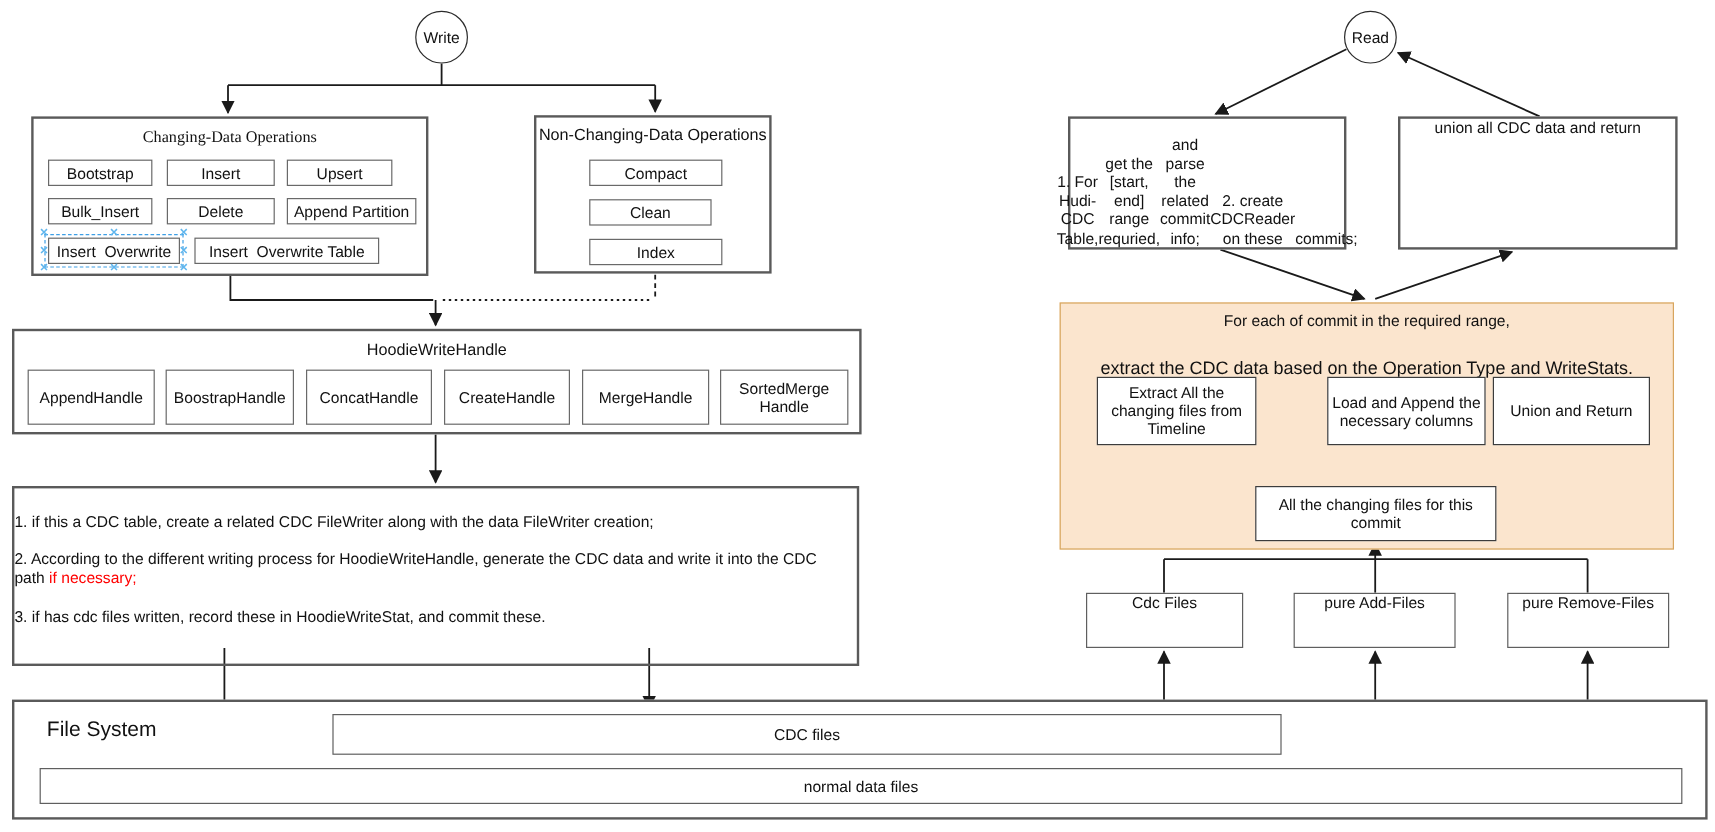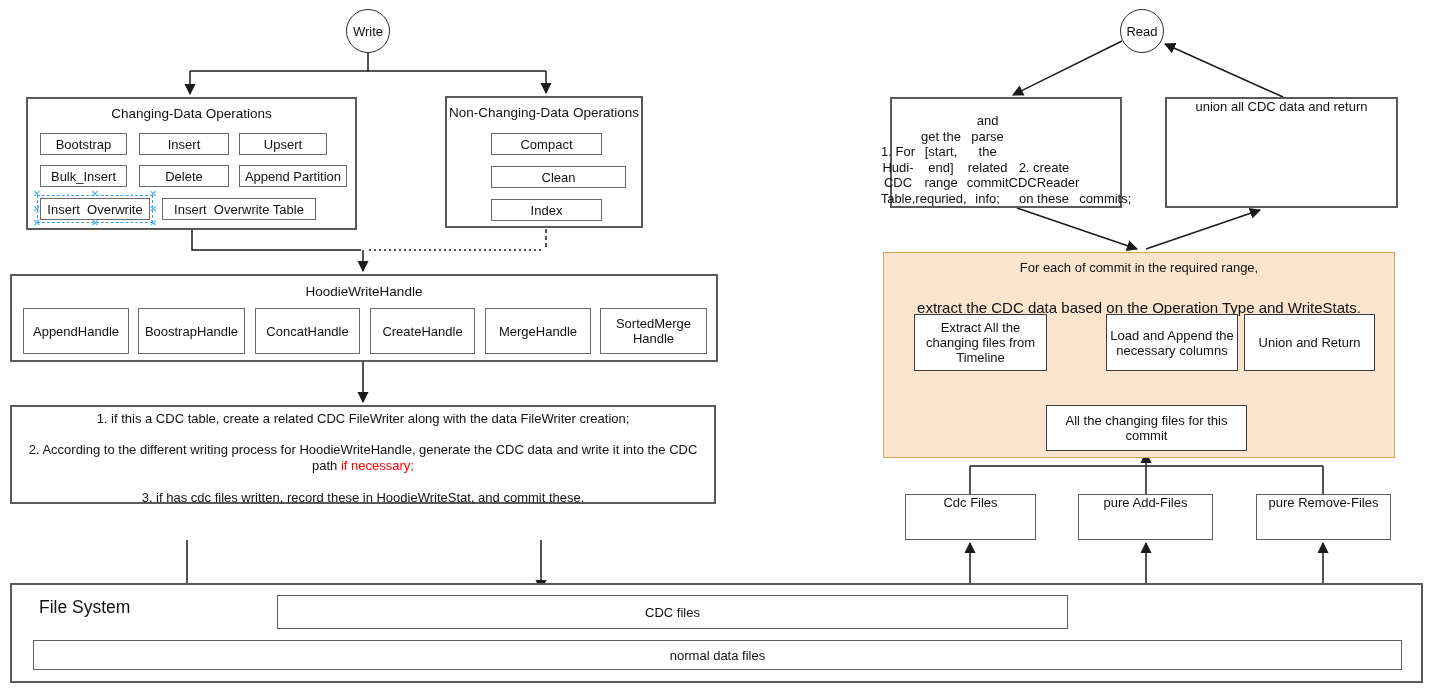--- a/index.html
+++ b/index.html
@@ -12,22 +12,22 @@
   .btn{position:absolute;box-sizing:border-box;border:1.6px solid #696969;background:#fff;
        display:flex;align-items:center;justify-content:center;font-size:13px;white-space:pre;}
   .grouptitle{position:absolute;left:0;right:0;text-align:center;font-size:13.5px;}
   .centertxt{display:flex;align-items:flex-start;justify-content:center;text-align:center;font-size:13px;}
   .multiline{display:flex;flex-direction:row;align-items:flex-end;justify-content:center;text-align:center;font-size:13px;line-height:15.5px;}
   .orange{background:#FBE5CE;border:1.6px solid #D8A55E;}
   .obox{position:absolute;box-sizing:border-box;background:#fff;border:1.5px solid #3c3c3c;
         display:flex;flex-direction:column;align-items:center;justify-content:center;text-align:center;font-size:13px;line-height:15px;}
   .fbar{position:absolute;box-sizing:border-box;border:1.6px solid #5f5f5f;background:#fff;
         display:flex;align-items:center;justify-content:center;font-size:13px;}
-  .steps{position:absolute;left:10px;top:405px;width:706px;height:99px;box-sizing:border-box;
-         border:2px solid #5a5a5a;text-align:center;font-size:13px;line-height:16px;padding-top:0;}
+  .steps{position:absolute;left:10px;top:405px;width:706px;height:150px;box-sizing:border-box;
+         border:2px solid #5a5a5a;text-align:left;font-size:13px;line-height:16px;padding-top:16px;}
   .sline1{margin-top:4px;} .sline2a{margin-top:15px;} .sline2b{margin-top:0;} .sline3{margin-top:16px;}
   .red{color:#FF0000;}
   .fs-label{position:absolute;left:27px;top:12px;font-size:17.5px;}
   .sel-box{position:absolute;inset:-4px;border:1.3px dashed #3E9FE5;pointer-events:none;}
   .hnd{position:absolute;font-size:9px;line-height:9px;color:#5FB6EE;font-weight:bold;}
   .h-tl{left:-8px;top:-9px;} .h-tm{left:50%;top:-9px;transform:translateX(-50%);} .h-tr{right:-8px;top:-9px;}
   .h-ml{left:-8px;top:50%;transform:translateY(-50%);} .h-mr{right:-8px;top:50%;transform:translateY(-50%);}
   .h-bl{left:-8px;bottom:-9px;} .h-bm{left:50%;bottom:-9px;transform:translateX(-50%);} .h-br{right:-8px;bottom:-9px;}
 </style>
 </head>
@@ -66,21 +66,21 @@
     <path d="M970,593 L970,543" marker-end="url(#arr)"></path>
     <path d="M1146,637 L1146,543" marker-end="url(#arr)"></path>
     <path d="M1323,637 L1323,543" marker-end="url(#arr)"></path>
   </svg>
 
   <div class="node circle" style="left:346px;top:9px;width:44px;height:44px;">
     <span>Write</span>
   </div>
 
   <div class="node container" style="left:26px;top:97px;width:331px;height:133px;">
-    <div class="grouptitle" style="top:7px;">Changing-Data Operations</div>
+    <div class="grouptitle" style="top:7px;font-family:Liberation Serif, serif;">Changing-Data Operations</div>
     <div class="btn" style="left:12px;top:34px;width:87px;height:22px;">Bootstrap</div>
     <div class="btn" style="left:111px;top:34px;width:90px;height:22px;">Insert</div>
     <div class="btn" style="left:211px;top:34px;width:88px;height:22px;">Upsert</div>
     <div class="btn" style="left:12px;top:66px;width:87px;height:22px;">Bulk_Insert</div>
     <div class="btn" style="left:111px;top:66px;width:90px;height:22px;">Delete</div>
     <div class="btn" style="left:211px;top:66px;width:108px;height:22px;">Append Partition</div>
     <div class="btn" style="left:12px;top:99px;width:110px;height:22px;">
       <span>Insert  Overwrite</span>
       <span class="sel-box"></span>
       <span class="hnd h-tl">✕</span>
@@ -91,21 +91,21 @@
       <span class="hnd h-bl">✕</span>
       <span class="hnd h-bm">✕</span>
       <span class="hnd h-br">✕</span>
     </div>
     <div class="btn" style="left:134px;top:99px;width:154px;height:22px;">Insert  Overwrite Table</div>
   </div>
 
   <div class="node container" style="left:445px;top:96px;width:198px;height:132px;">
     <div class="grouptitle" style="top:7px;">Non-Changing-Data Operations</div>
     <div class="btn" style="left:44px;top:35px;width:111px;height:22px;">Compact</div>
-    <div class="btn" style="left:44px;top:68px;width:135px;height:22px;">Clean</div>
+    <div class="btn" style="left:44px;top:68px;width:102px;height:22px;">Clean</div>
     <div class="btn" style="left:44px;top:101px;width:111px;height:22px;">Index</div>
   </div>
 
   <div class="node container" style="left:10px;top:274px;width:708px;height:88px;">
     <div class="grouptitle" style="top:8px;">HoodieWriteHandle</div>
     <div class="btn" style="left:11px;top:32px;width:106px;height:46px;">AppendHandle</div>
     <div class="btn" style="left:126px;top:32px;width:107px;height:46px;">BoostrapHandle</div>
     <div class="btn" style="left:243px;top:32px;width:105px;height:46px;">ConcatHandle</div>
     <div class="btn" style="left:358px;top:32px;width:105px;height:46px;">CreateHandle</div>
     <div class="btn" style="left:473px;top:32px;width:106px;height:46px;">MergeHandle</div>

